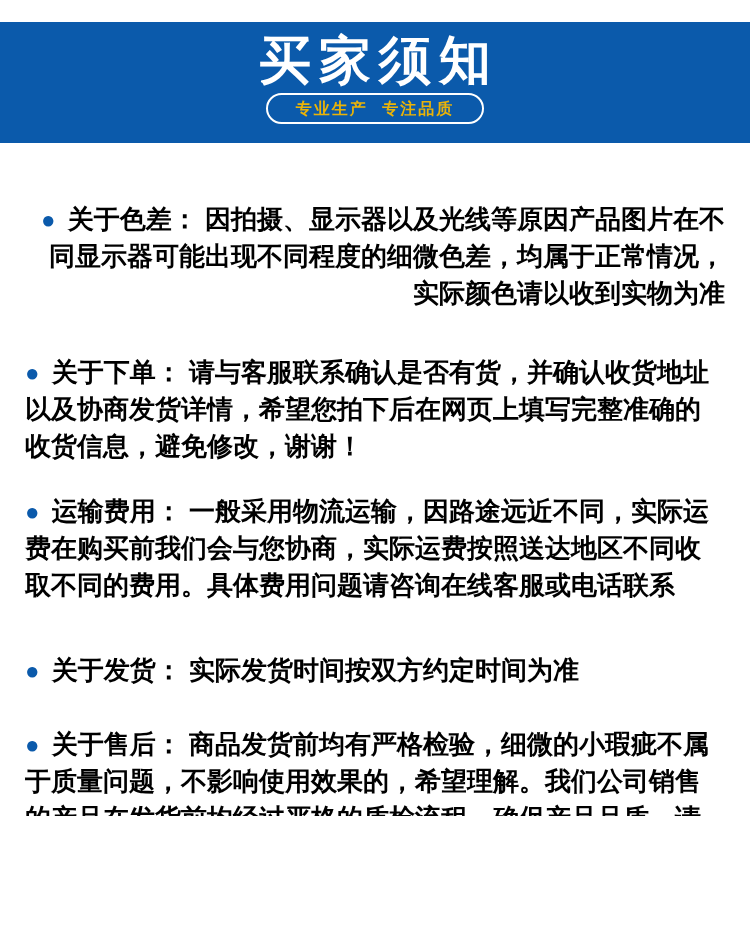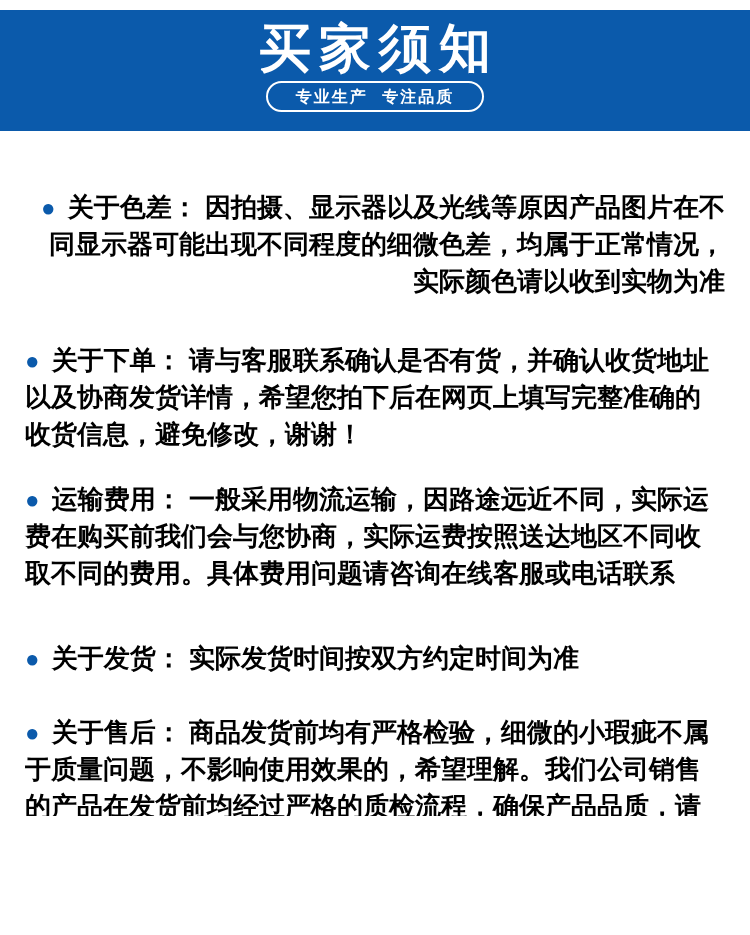--- a/index.html
+++ b/index.html
@@ -8,21 +8,21 @@
     background: #ffffff;
     font-family: "Liberation Sans", "DejaVu Sans", sans-serif;
   }
   .page {
     position: relative;
     width: 750px;
     height: 816px;
     background: #ffffff;
     overflow: hidden;
     box-sizing: border-box;
-    padding-top: 10px;
+    padding-top: 22px;
   }
   
   .banner {
     height: 121px;
     background: #0B5AAB;
     text-align: center;
     box-sizing: border-box;
     padding-top: 10px;
   }
   .banner-title {
@@ -36,21 +36,21 @@
   }
   .subtitle-pill {
     display: inline-block;
     margin-top: 5px;
     height: 31px;
     line-height: 27px;
     box-sizing: border-box;
     border: 2px solid #ffffff;
     border-radius: 16px;
     padding: 0 28px;
-    color: #ffffff;
+    color: #eab308;
     font-size: 16px;
     font-weight: bold;
     letter-spacing: 2px;
     word-spacing: 8px;
   }
   
   .notices {
     padding: 0 25px;
     margin-top: 58px;
   }

